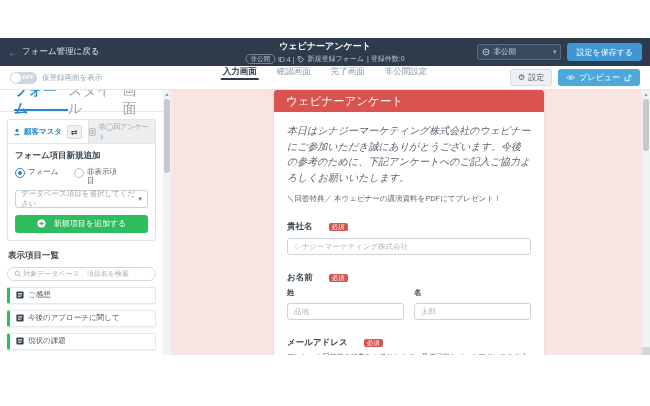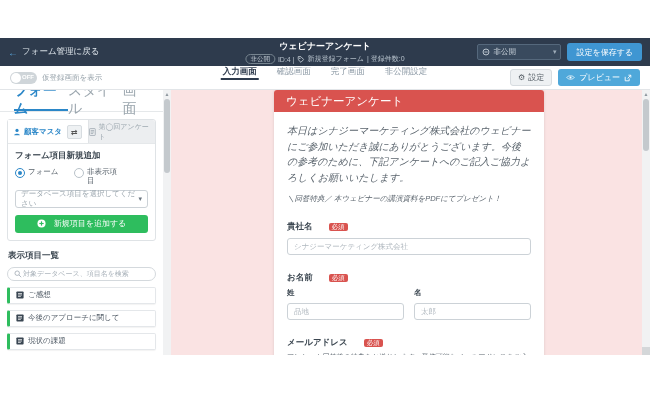--- a/index.html
+++ b/index.html
@@ -70,21 +70,21 @@
   .side-scrollbar { position:absolute; right:0; top:0; bottom:0; width:8px; background:#f1f2f3; }
   .side-scrollbar .up { font-size:5px; color:#8e979e; text-align:center; line-height:8px; cursor:pointer; }
   .side-scrollbar .thumb { position:absolute; top:9px; left:1px; width:6px; height:74px; background:#c4c9cd; border-radius:3px; cursor:pointer; }
 
   
   .preview { flex:1; background:#fae3e3; position:relative; overflow:hidden; }
   .paper { position:absolute; left:103px; top:0; width:270px; background:#fff; border-radius:3px; box-shadow:0 0 3px rgba(0,0,0,.12); padding-bottom:40px; min-height:300px; }
   .paper-header { background:#d9534f; border-radius:3px 3px 0 0; height:22px; display:flex; align-items:center; padding:0 12px; color:#fff; font-size:11.5px; }
   .paper-body { padding:11px 13px 0 13px; }
   .intro { font-size:10px; color:#5a646d; line-height:1.55;font-style:italic; }
-  .bonus { margin-top:9px; font-size:7.5px; color:#5a646d;font-style:italic; }
+  .bonus { margin-top:9px; font-size:7.5px; color:#5a646d; }
   .f-label-row { display:flex; align-items:center; gap:16px; margin-top:17px; }
   .f-label { font-size:8.5px; font-weight:bold; color:#3b4650; }
   .req-badge { background:#d9534f; color:#fff; font-size:6.5px; border-radius:2px; padding:1px 3px; line-height:1; }
   .text-input { margin-top:5px; width:100%; height:17px; border:1px solid #ccd2d7; border-radius:3px; padding:0 6px; font-size:7.5px; color:#333; outline:none; font-family:inherit; background:#fff; }
   .text-input::placeholder { color:#b0b8bf; }
   .name-row { display:flex; gap:10px; margin-top:4px; }
   .name-col { flex:1; }
   .sub-label { font-size:7.5px; color:#3b4650; font-weight:bold; }
   .field-note { margin-top:3px; font-size:7px; color:#5a646d; }
   .main-scrollbar { position:absolute; right:0; top:0; bottom:0; width:8px; background:#f1f2f3; }

